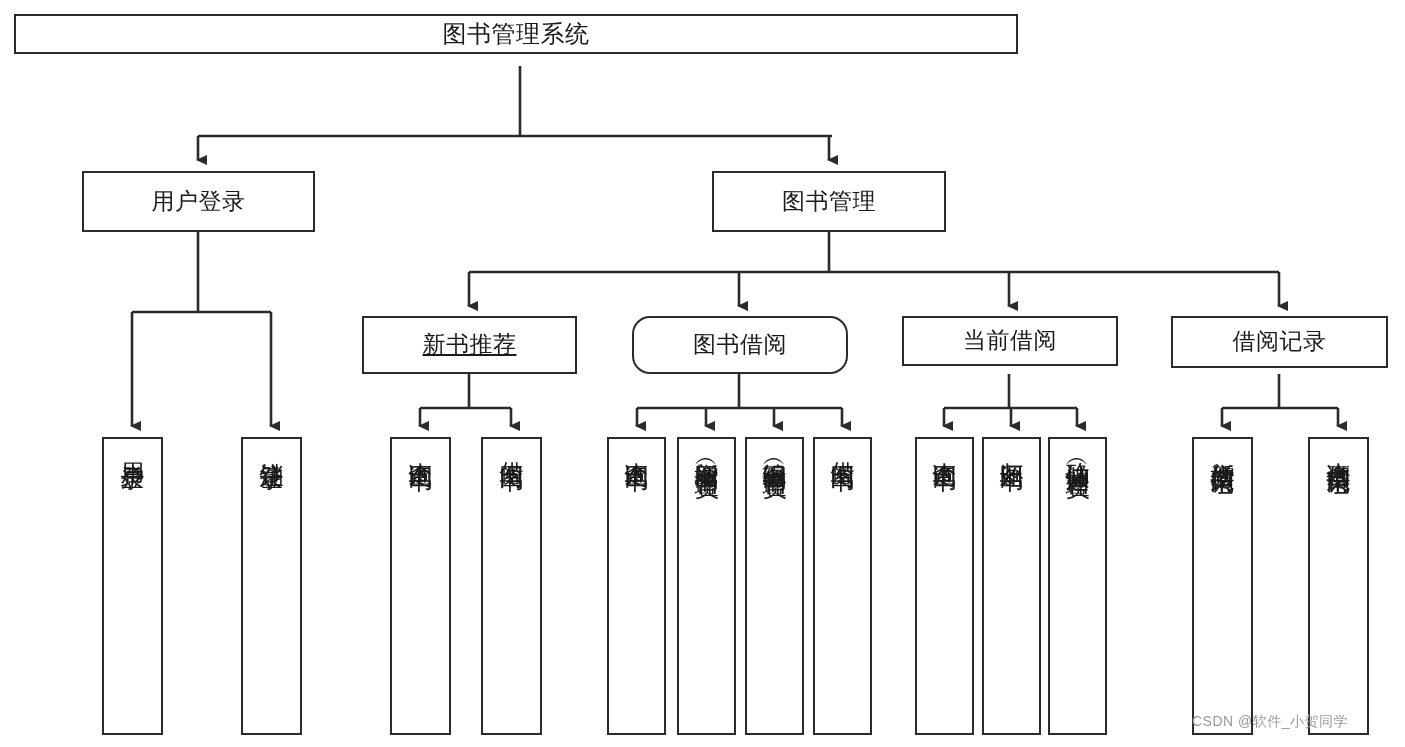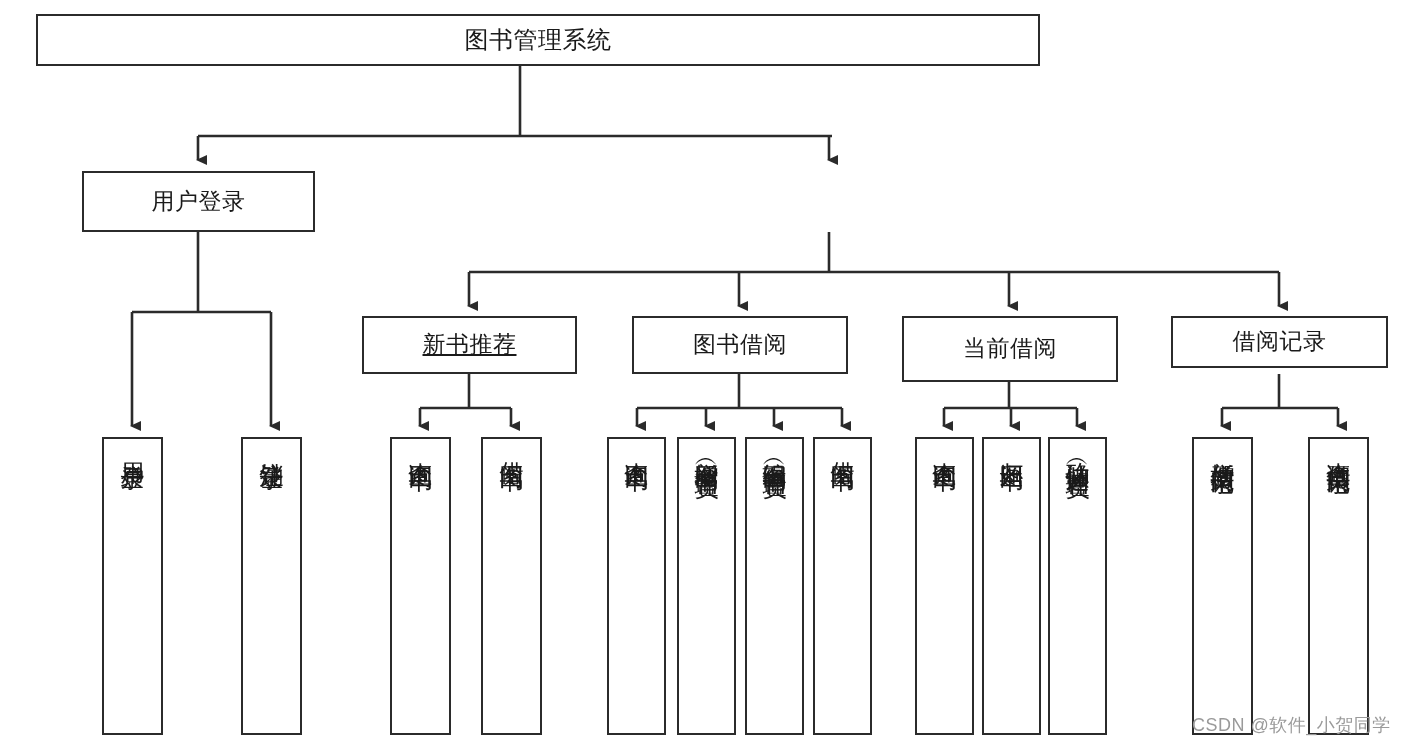--- a/index.html
+++ b/index.html
@@ -59,21 +59,21 @@
     writing-mode: vertical-rl;
     text-orientation: upright;
     font-size: 24px;
     line-height: 1.0;
     letter-spacing: 2px;
     white-space: nowrap;
   }
   .watermark {
     position: absolute;
     color: #9a9a9a;
-    font-size: 18px;
+    font-size: 14px;
     white-space: nowrap;
     letter-spacing: 0.5px;
   }
 </style>
 </head>
 <body>
 
 <div id="diagram-root">
 
   <svg class="wire-layer" viewBox="0 0 1405 747">
@@ -119,35 +119,38 @@
       <path d="M1011,408 L1011,426" marker-end="url(#arrowhead)"></path>
       <path d="M1077,408 L1077,426" marker-end="url(#arrowhead)"></path>
 
       <path d="M1279,374 L1279,408"></path>
       <path d="M1222,408 L1338,408"></path>
       <path d="M1222,408 L1222,426" marker-end="url(#arrowhead)"></path>
       <path d="M1338,408 L1338,426" marker-end="url(#arrowhead)"></path>
     </g>
   </svg>
 
-  <div class="node-box node-h node-root" style="left:36px; top:14px; width:1004px; height:52px;">
+  <div class="node-box node-h node-root" style="left:14px; top:14px; width:1004px; height:40px;">
     <span class="node-label">图书管理系统</span>
   </div>
 
   <div class="node-box node-h" style="left:82px; top:171px; width:233px; height:61px;">
     <span class="node-label">用户登录</span>
   </div>
+  <div class="node-box node-h" style="left:712px; top:171px; width:234px; height:61px;">
+    <span class="node-label">图书管理</span>
+  </div>
 
   <div class="node-box node-h" style="left:362px; top:316px; width:215px; height:58px;text-decoration:underline;">
     <span class="node-label">新书推荐</span>
   </div>
-  <div class="node-box node-h" style="left:632px; top:316px; width:216px; height:58px;">
+  <div class="node-box node-h" style="left:632px; top:316px; width:216px; height:58px;border-radius:18px;">
     <span class="node-label">图书借阅</span>
   </div>
-  <div class="node-box node-h" style="left:902px; top:316px; width:216px; height:66px;">
+  <div class="node-box node-h" style="left:902px; top:316px; width:216px; height:50px;">
     <span class="node-label">当前借阅</span>
   </div>
   <div class="node-box node-h" style="left:1171px; top:316px; width:217px; height:52px;">
     <span class="node-label">借阅记录</span>
   </div>
 
   <div class="node-box node-v" style="left:102px; top:437px; width:61px; height:298px;">
     <span class="node-label">用户登录</span>
   </div>
   <div class="node-box node-v" style="left:241px; top:437px; width:61px; height:298px;">

